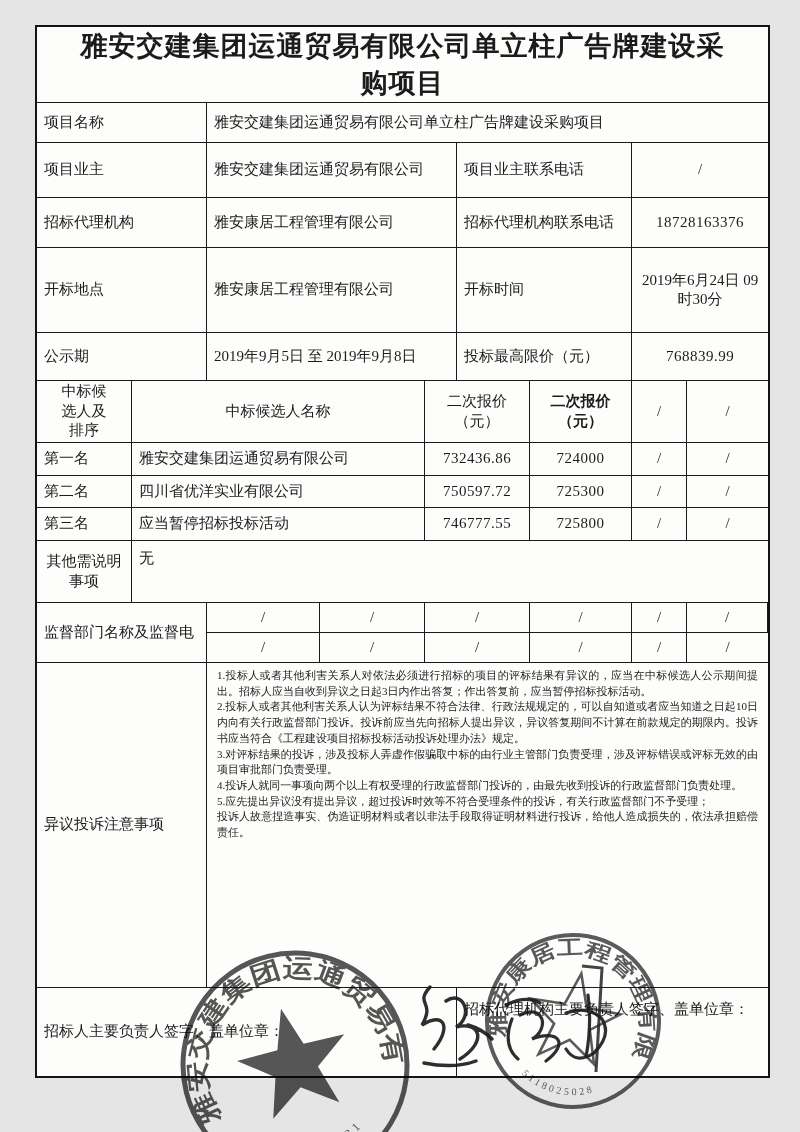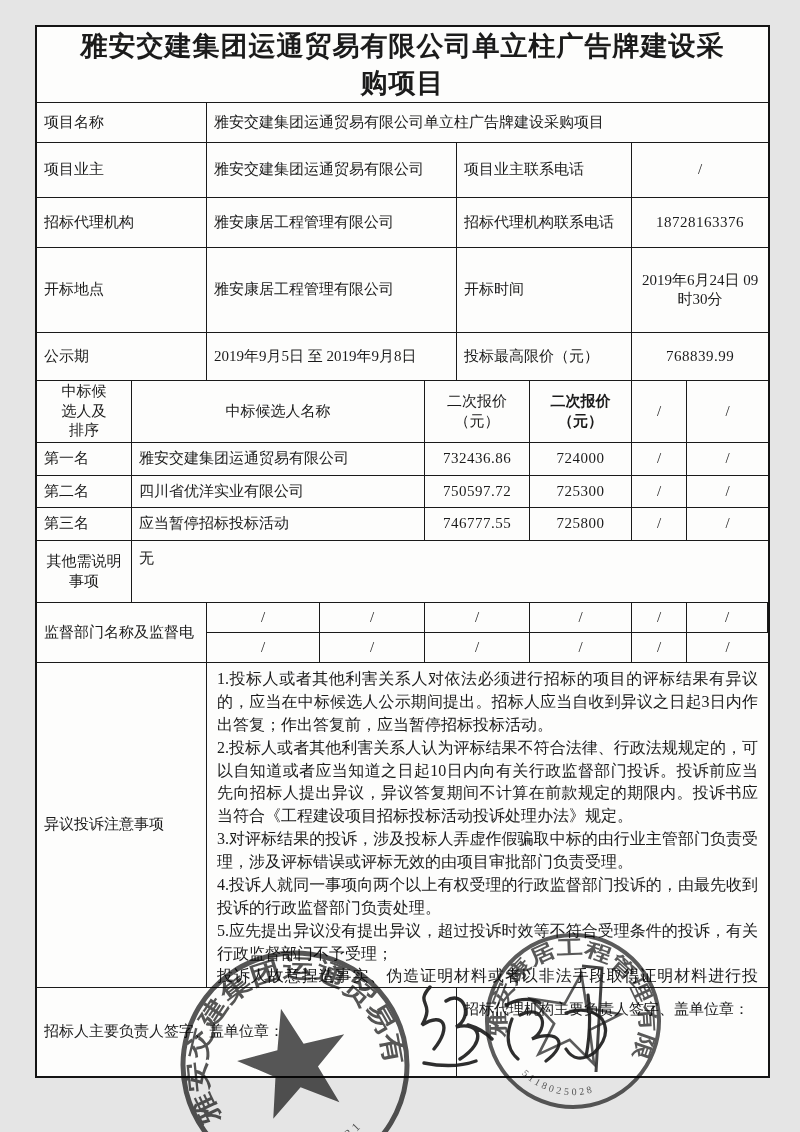--- a/index.html
+++ b/index.html
@@ -29,21 +29,21 @@
     height:76px;font-size:27px;font-weight:700;letter-spacing:1px;
     justify-content:center;text-align:center;line-height:1.35;padding:0 30px;
   }
   .h40 .cell{height:40px}.h55 .cell{height:55px}.h50 .cell{height:50px}
   .h85 .cell{height:85px}.h48 .cell{height:48px}.h62 .cell{height:62px}
   .h33 .cell{height:33px}.h32 .cell{height:32px}.h88 .cell{height:88px}
   .row-superv{grid-template-rows:30px 30px;}
   .row-superv .lbl{grid-row:span 2;white-space:nowrap;}
   .row-object .txt{
     display:block;height:325px;padding:5px 10px 4px 10px;
-    font-size:16px;line-height:1.43;text-align:justify;
+    font-size:11px;line-height:1.43;text-align:justify;
   }
   .row-object .txt p{margin:0;}
   .row-object .lbl{height:325px;}
   .num{font-family:"Liberation Serif","DejaVu Serif",serif;letter-spacing:.5px;}
   .sig-cell{align-items:center;font-size:15px;}
   .seal{position:absolute;opacity:.88;mix-blend-mode:multiply;pointer-events:none;}
   .signature{position:absolute;pointer-events:none;}
   .seal text{font-family:"Liberation Serif","DejaVu Serif",serif;}
 </style>
 </head>

